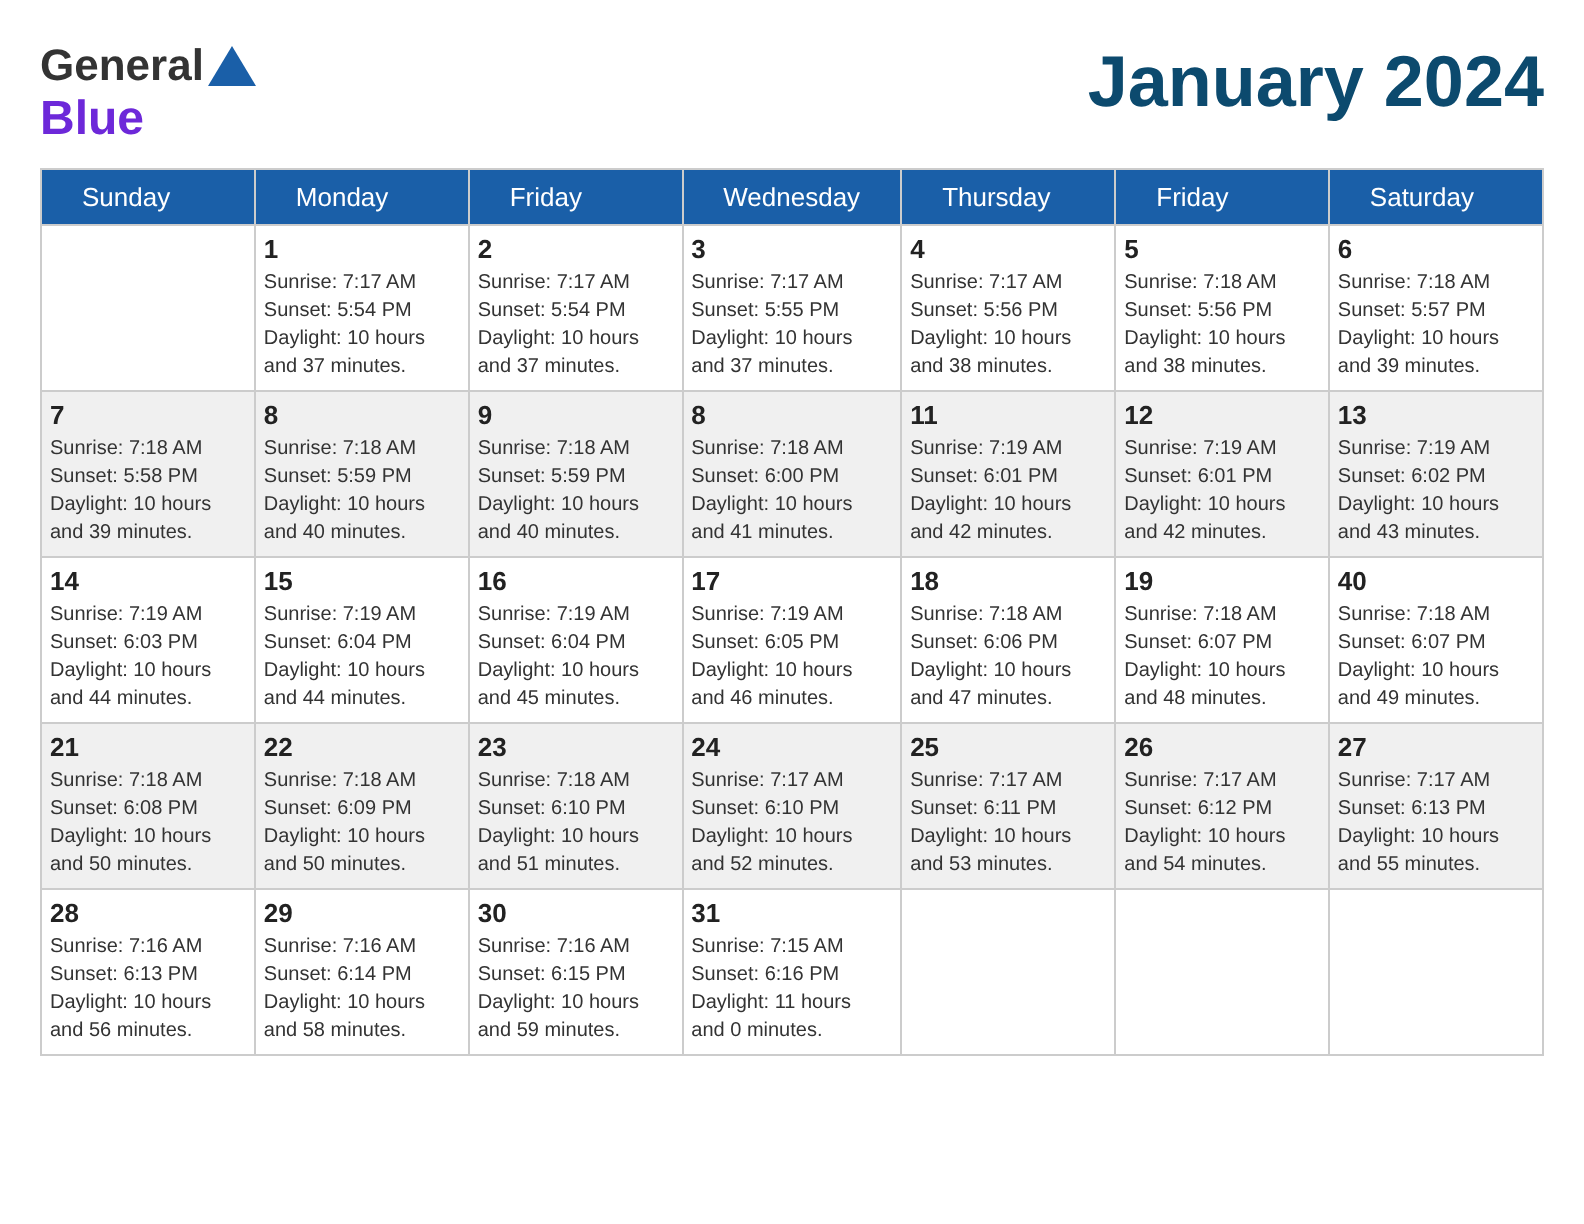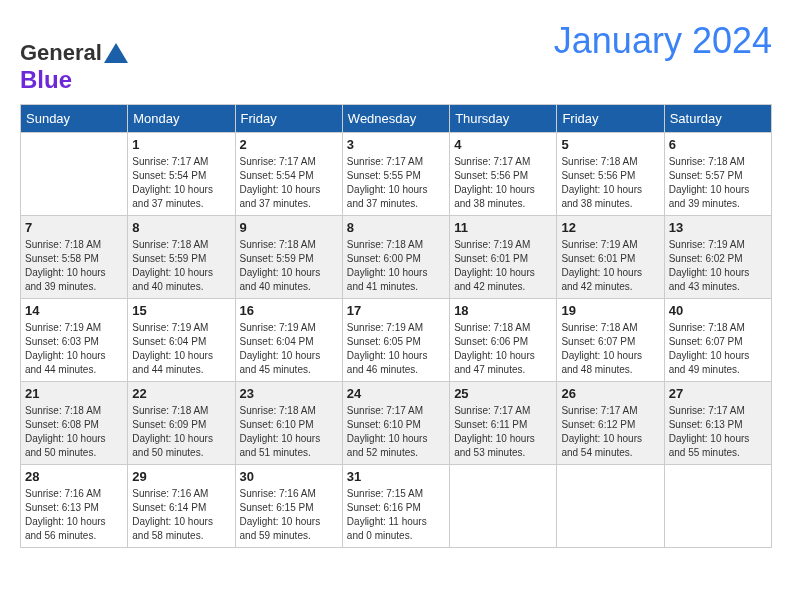--- a/index.html
+++ b/index.html
@@ -13,21 +13,20 @@
     .header {
       display: flex;
       justify-content: space-between;
       align-items: flex-start;
       margin-bottom: 10px;
     }
     .logo {
       display: flex;
       flex-direction: column;
       align-items: flex-start;
-      margin-top: 20px;
     }
     .logo-text {
       display: flex;
       align-items: center;
     }
     .logo-general {
       font-size: 22px;
       font-weight: bold;
       color: #333;
     }
@@ -39,36 +38,36 @@
     .logo-icon {
       width: 24px;
       height: 20px;
       margin-left: 2px;
     }
     .title-block {
       text-align: right;
     }
     .month-title {
       font-size: 36px;
-      font-weight: normal;
-      color: #3b82f6;
+      font-weight: bold;
+      color: #0c4a6e;
     }
     .location {
       font-size: 16px;
       color: #444;
     }
     .calendar {
       width: 100%;
       border-collapse: collapse;
       font-size: 11px;
     }
     .calendar thead th {
       background-color: #1a5fa8;
       color: #fff;
-      padding: 6px 5px;
+      padding: 6px 20px;
       text-align: left;
       font-size: 13px;
       font-weight: normal;
       border: 1px solid #ccc;
     }
     .calendar tbody td {
       border: 1px solid #ccc;
       vertical-align: top;
       padding: 4px;
       width: calc(100% / 7);

